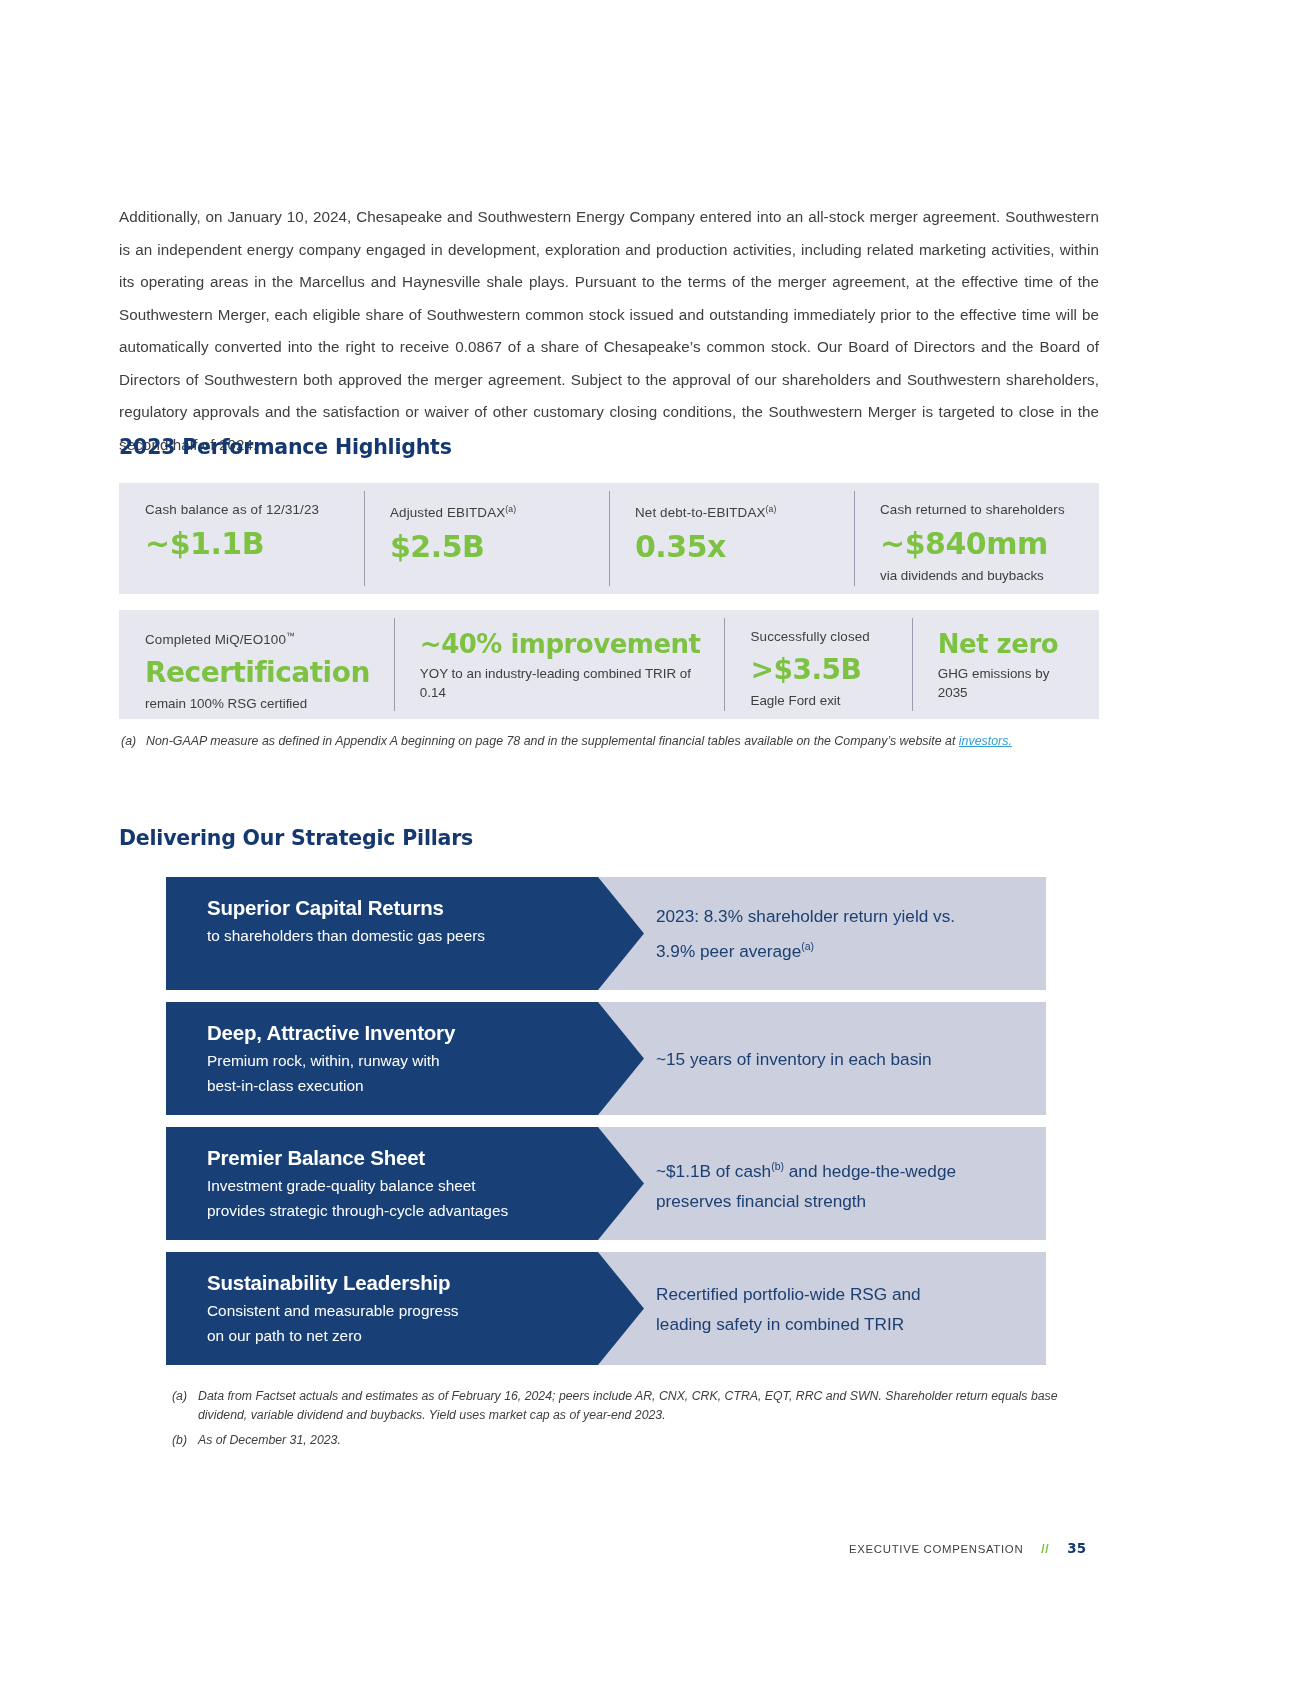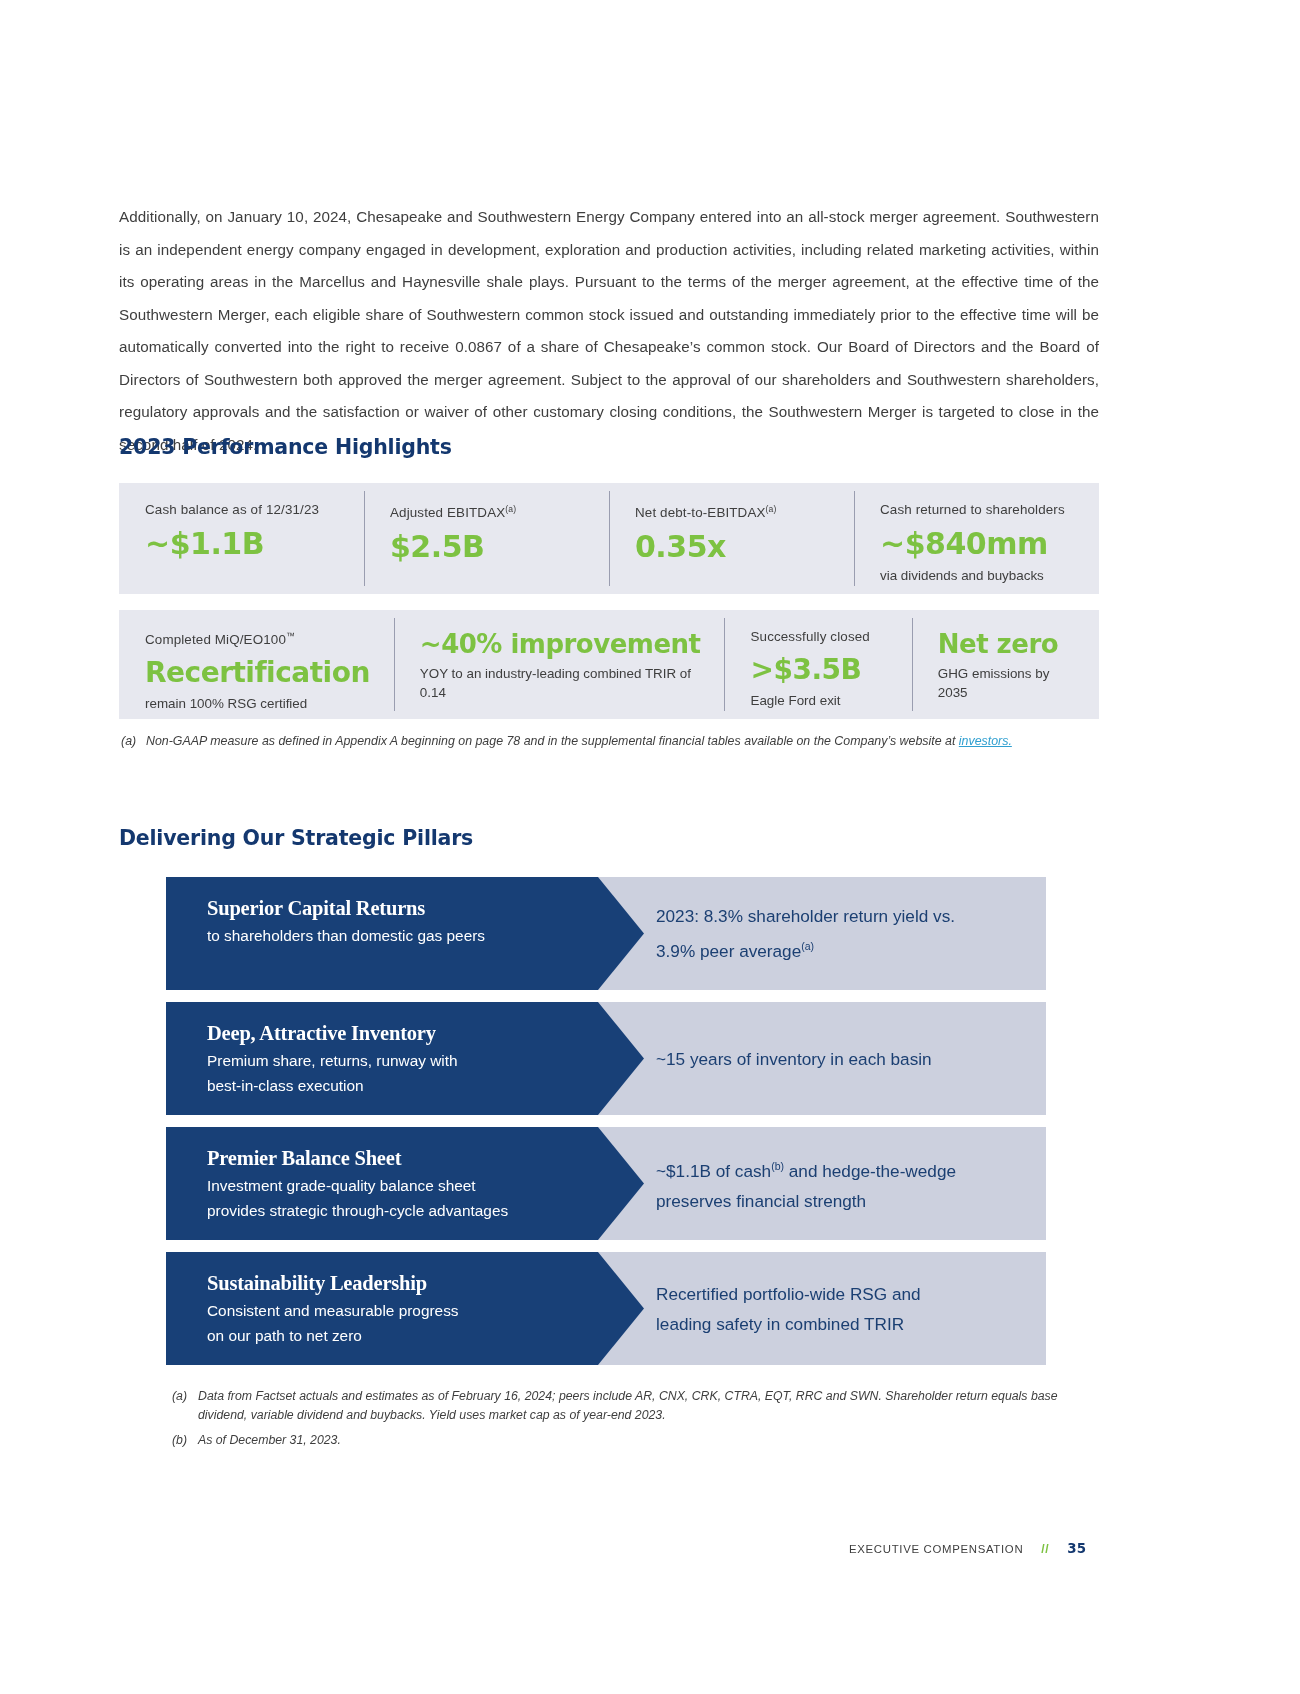--- a/index.html
+++ b/index.html
@@ -158,21 +158,21 @@
     position: absolute;
     left: 0; top: 0;
     width: 478px;
     height: 113px;
     background: #184077;
     clip-path: polygon(0 0, 432px 0, 478px 56.5px, 432px 113px, 0 113px);
     padding: 18px 0 0 41px;
     color: #ffffff;
   }
   .pillar-title {
-    font-family: Liberation Serif, serif;
+    font-family: Liberation Sans, sans-serif;
     font-weight: bold;
     font-size: 20.5px;
     line-height: 26px;
     letter-spacing: -0.2px;
     margin-bottom: 2px;
   }
   .pillar-desc {
     font-size: 15.4px;
     line-height: 25px;
     color: #ffffff;
@@ -308,21 +308,21 @@
         <div class="pillar-fact">
           <span>2023: 8.3% shareholder return yield vs.</span><br>
           <span>3.9% peer average</span><sup>(a)</sup>
         </div>
       </div>
     </div>
 
     <div class="pillar-row">
       <div class="pillar-left">
         <div class="pillar-title">Deep, Attractive Inventory</div>
-        <div class="pillar-desc">Premium share, returns, runway with</div>
+        <div class="pillar-desc">Premium rock, within, runway with</div>
         <div class="pillar-desc">best-in-class execution</div>
       </div>
       <div class="pillar-right">
         <div class="pillar-fact">
           <span>~15 years of inventory in each basin</span>
         </div>
       </div>
     </div>
 
     <div class="pillar-row">

